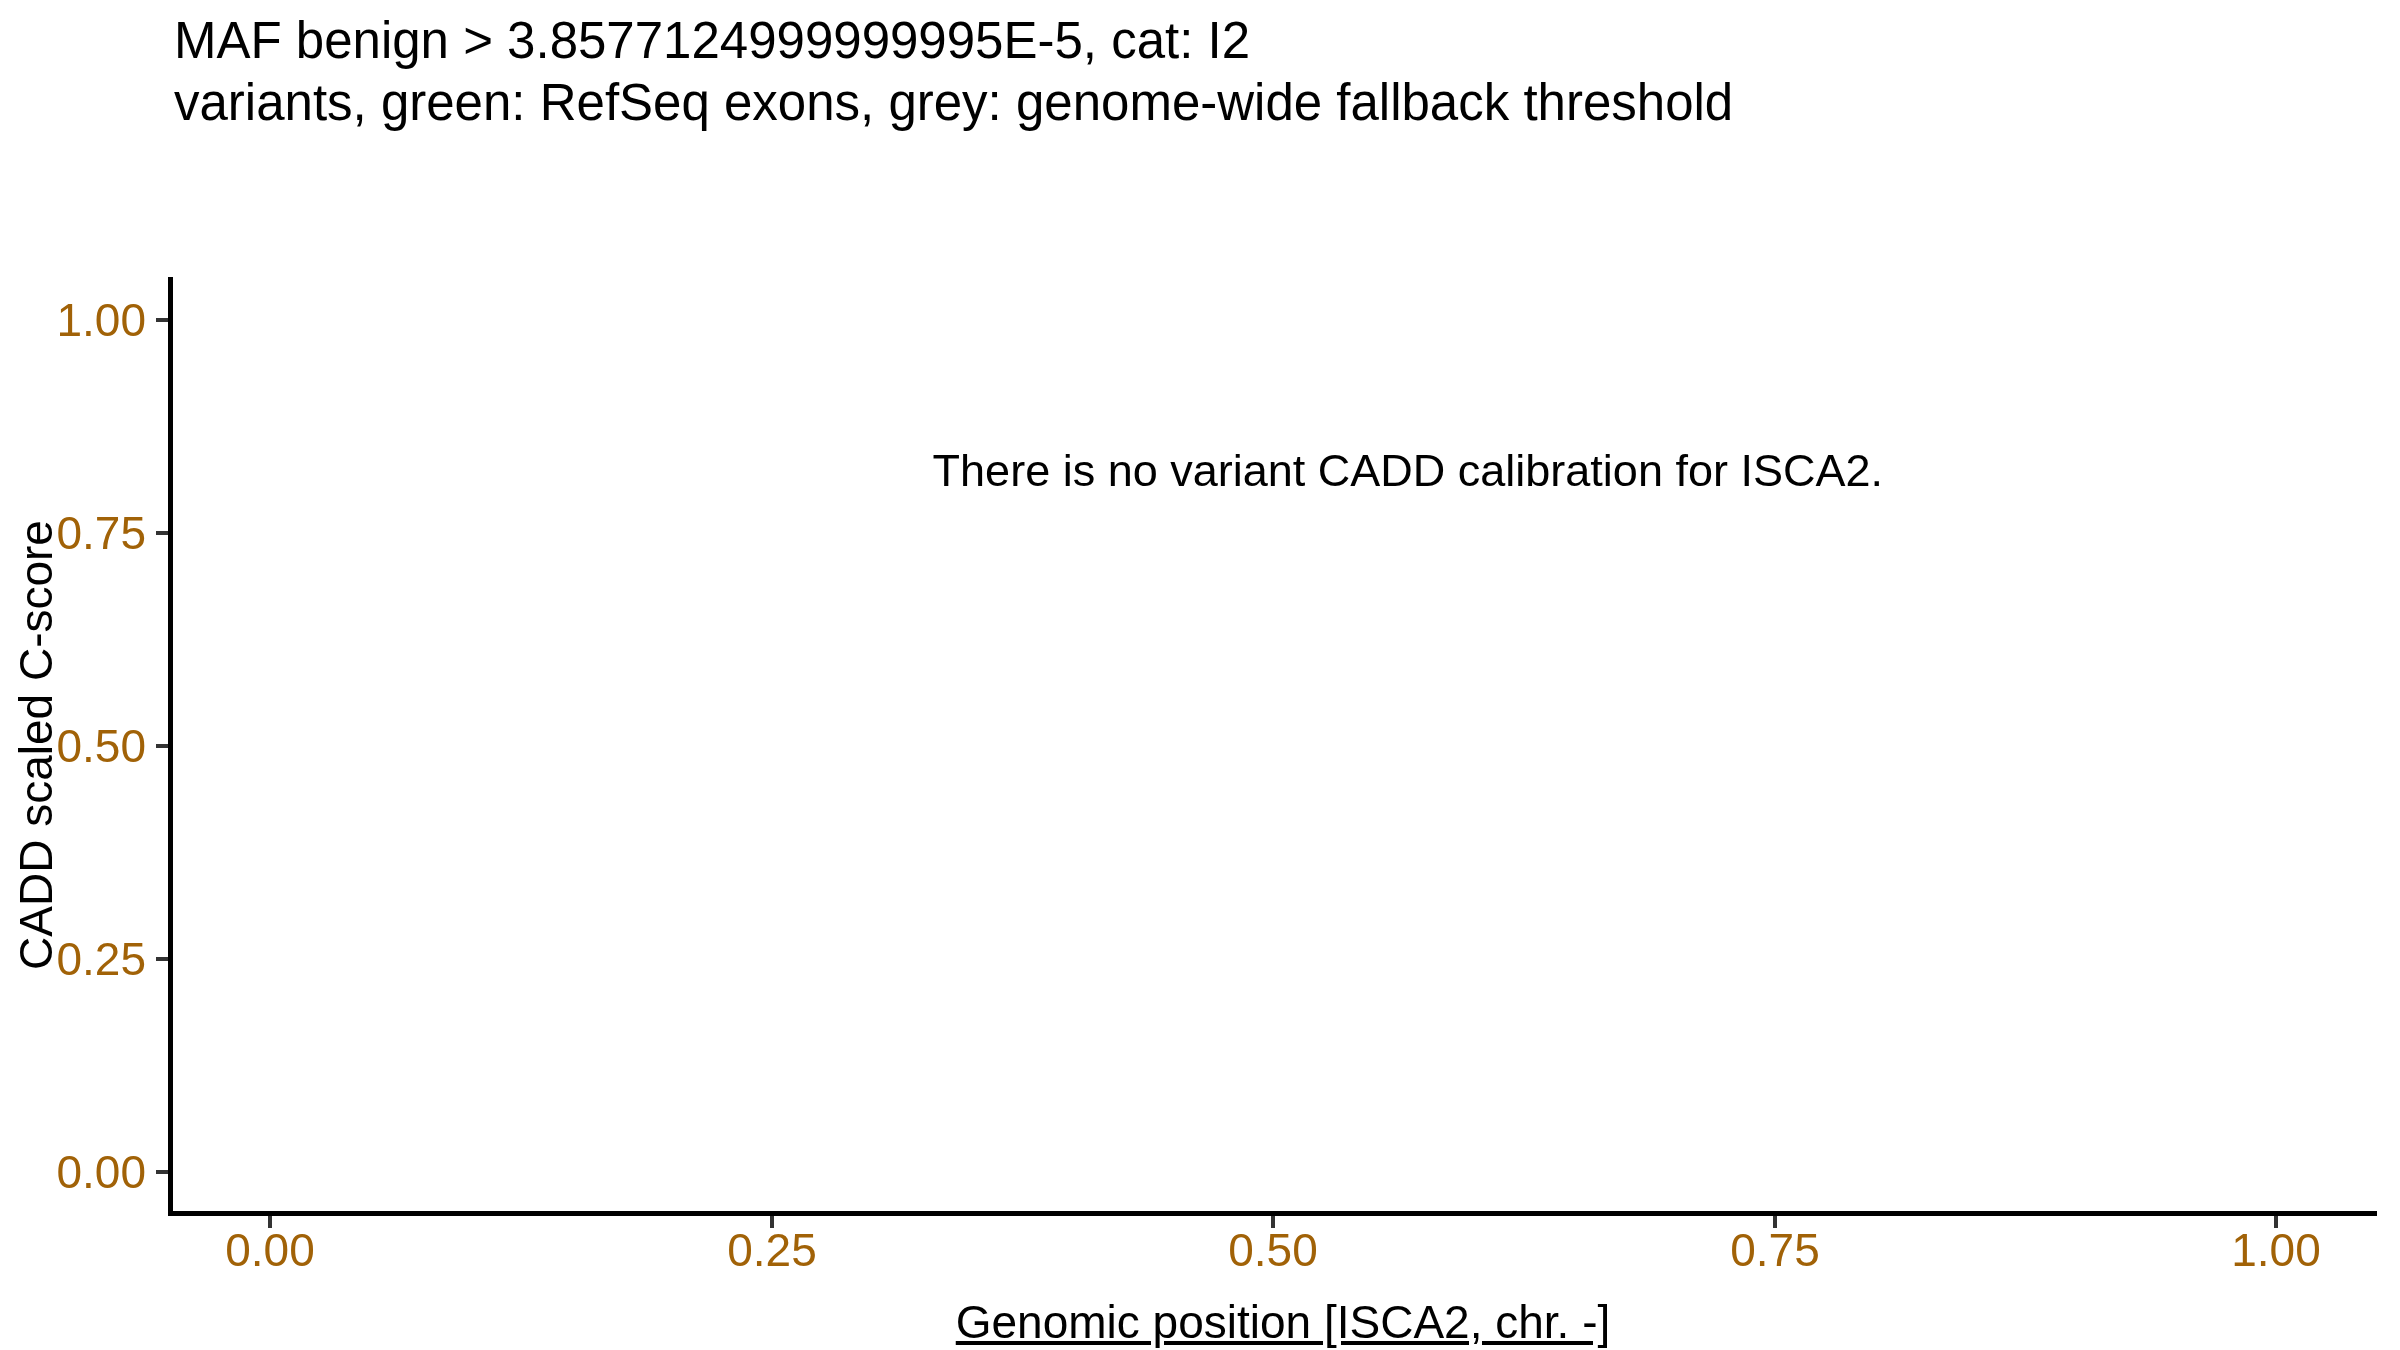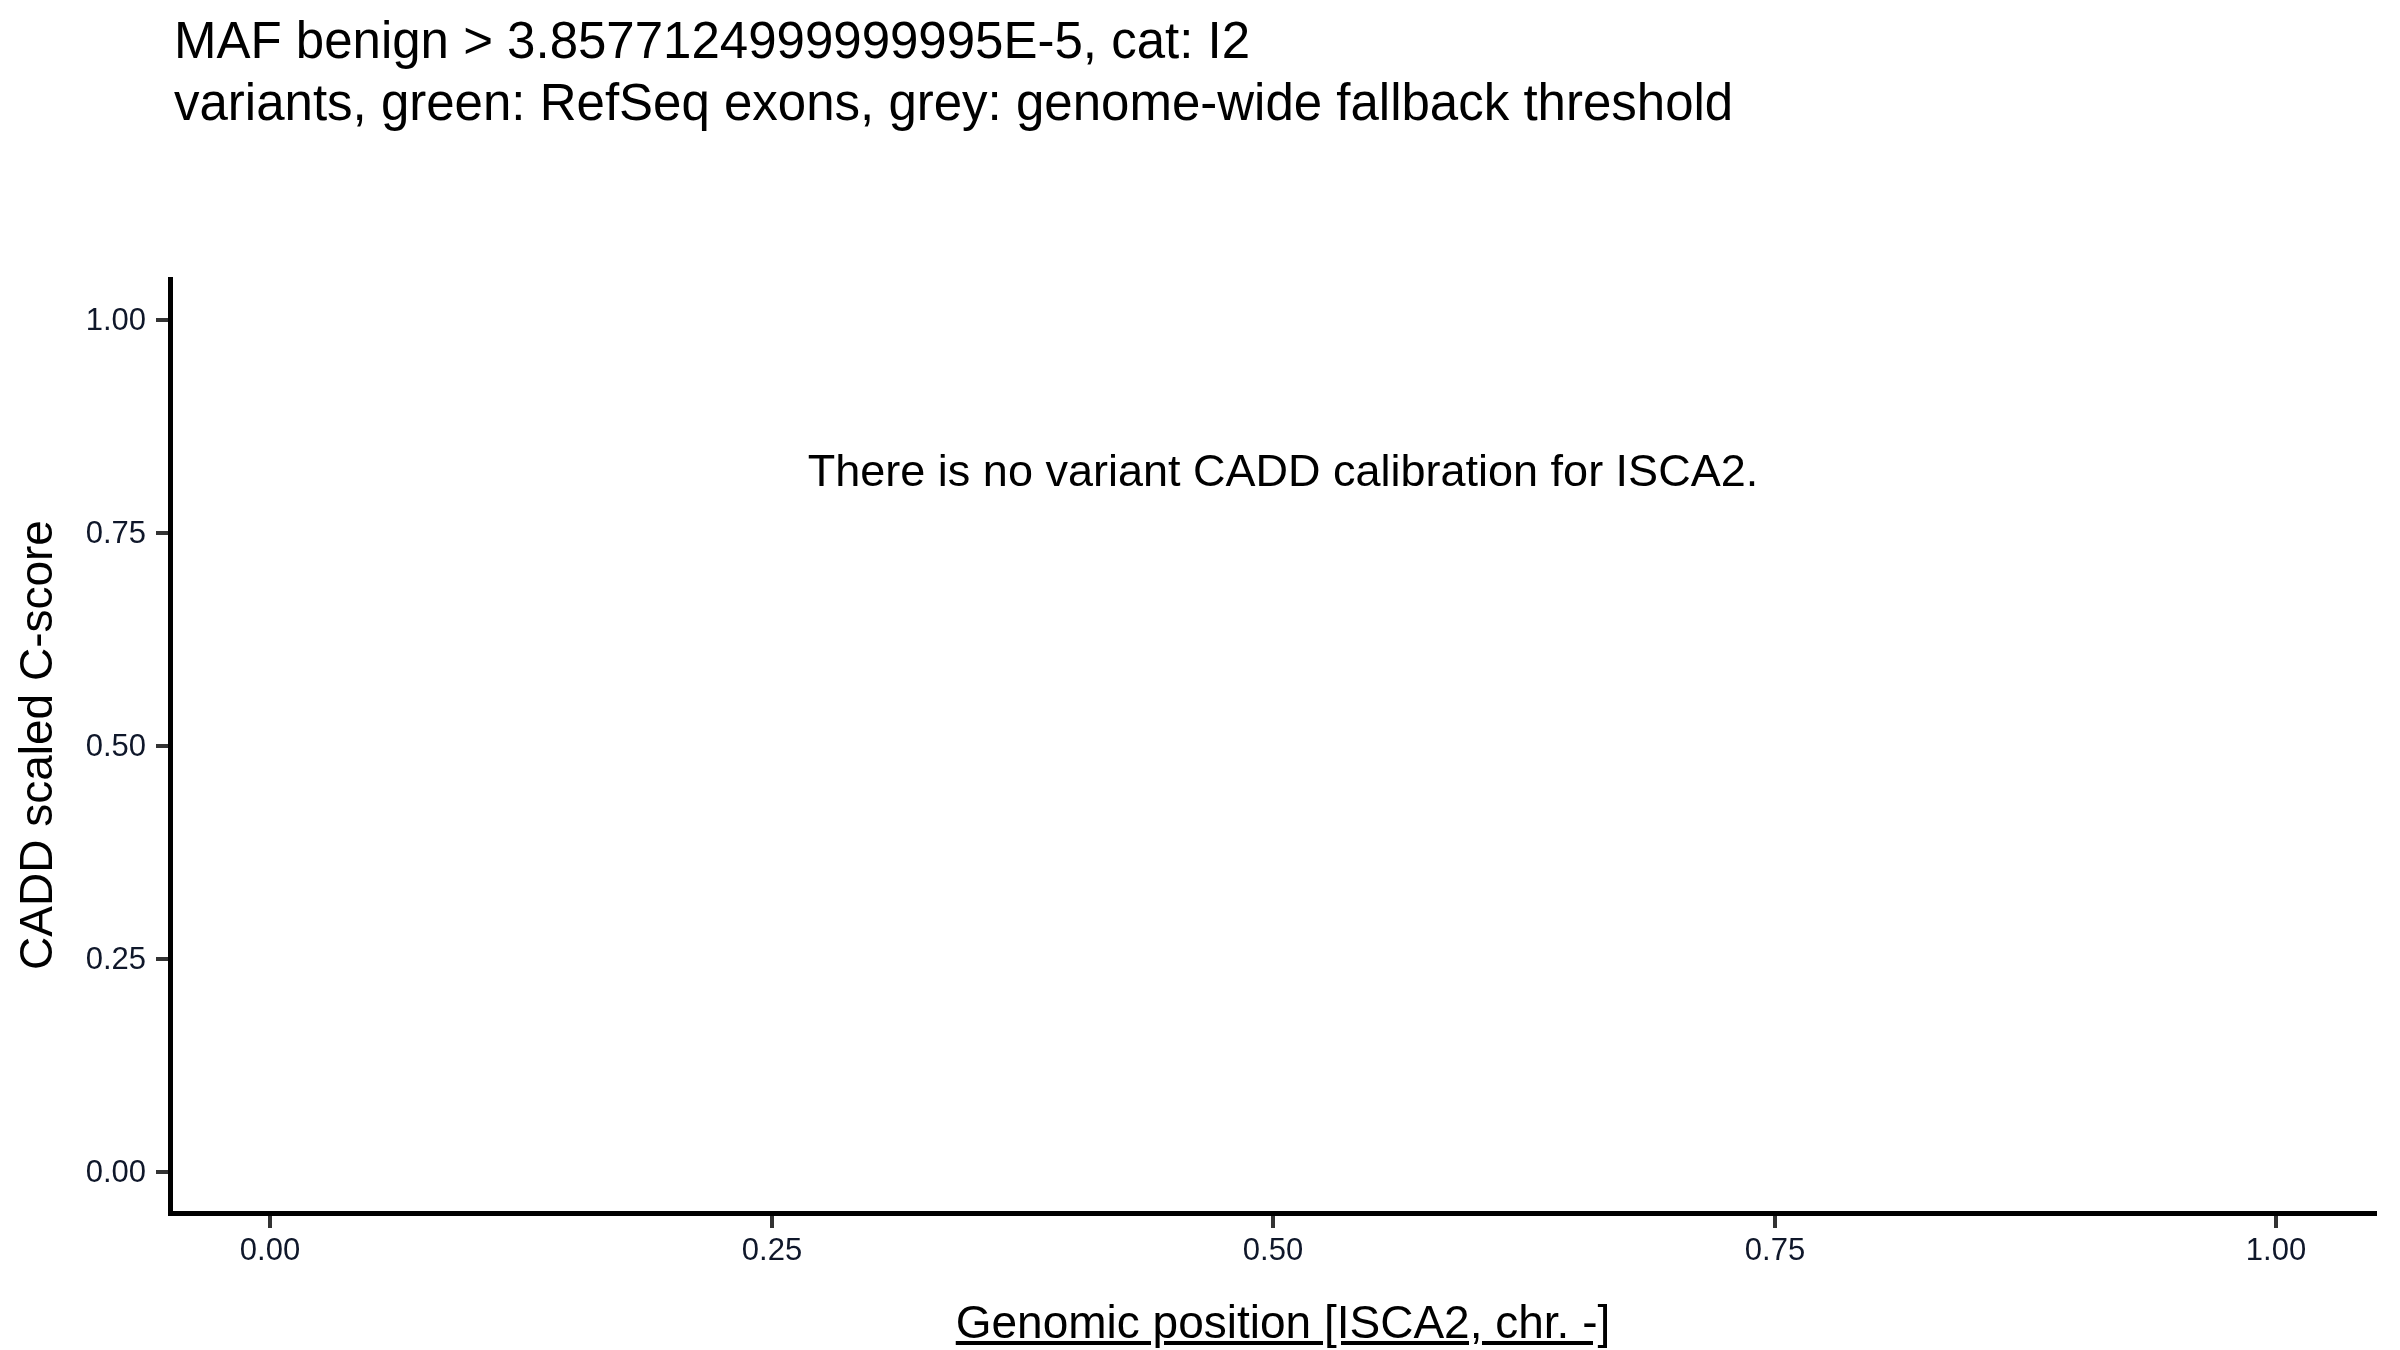--- a/index.html
+++ b/index.html
@@ -29,22 +29,22 @@
   .axis-line { position: absolute; background: #000000; }
   #y-axis-line { left: 168px; top: 277px; width: 5px; height: 939px; }
   #x-axis-line { left: 168px; top: 1211px; width: 2209px; height: 5px; }
   
   .tick { position: absolute; background: #333333; }
   .y-tick { width: 12px; height: 4px; left: 156px; }
   .x-tick { width: 4px; height: 12px; top: 1216px; }
   
   .tick-label {
     position: absolute;
-    color: #0f172a;
-    font-size: 31px;
+    color: #a16207;
+    font-size: 46px;
     line-height: 40px;
     white-space: nowrap;
   }
   .y-tick-label { left: 16px; width: 130px; text-align: right; }
   .x-tick-label { width: 160px; text-align: center; top: 1230px; }
   
   #x-axis-title {
     position: absolute;
     left: 683px;
     top: 1296px;
@@ -66,21 +66,21 @@
     line-height: 52px;
     color: #000000;
     transform: rotate(-90deg);
   }
   
   #panel-annotation {
     position: absolute;
     left: 683px;
     top: 438px;
     width: 1200px;
-    text-align: center;
+    text-align: right;
     font-size: 45px;
     line-height: 66px;
     color: #000000;
     white-space: nowrap;
   }
   .plot-panel {
     position: absolute;
     left: 173px;
     top: 277px;
     width: 2204px;

